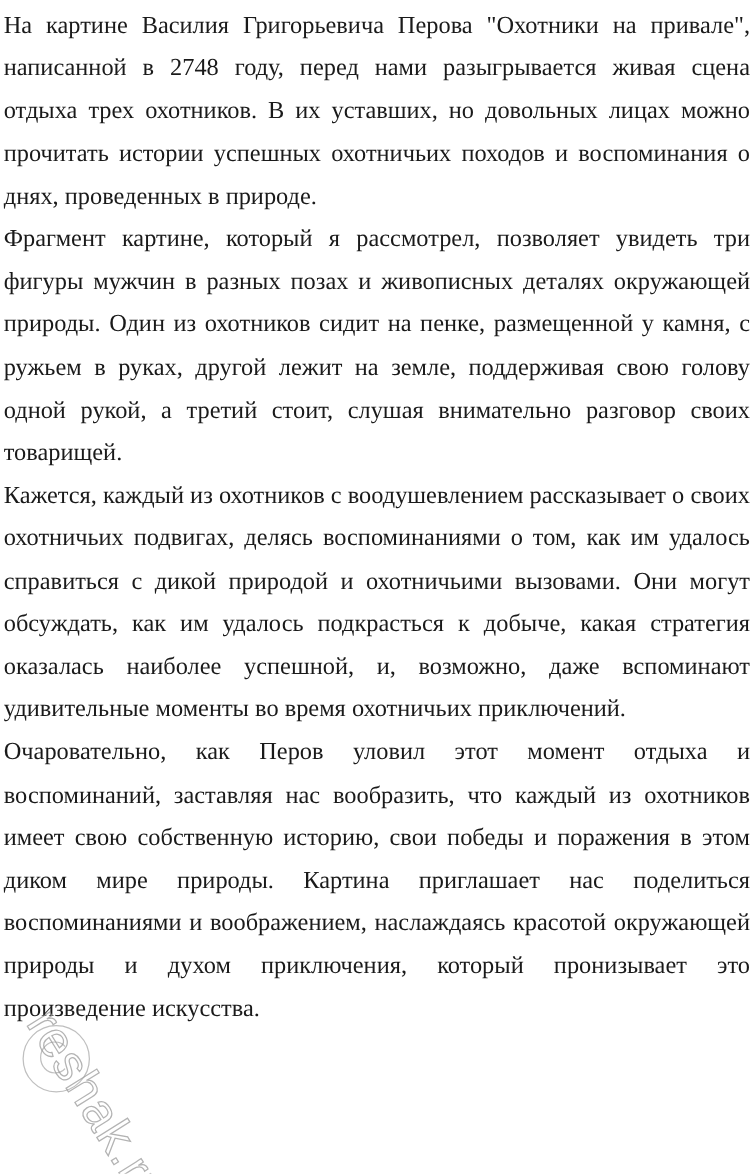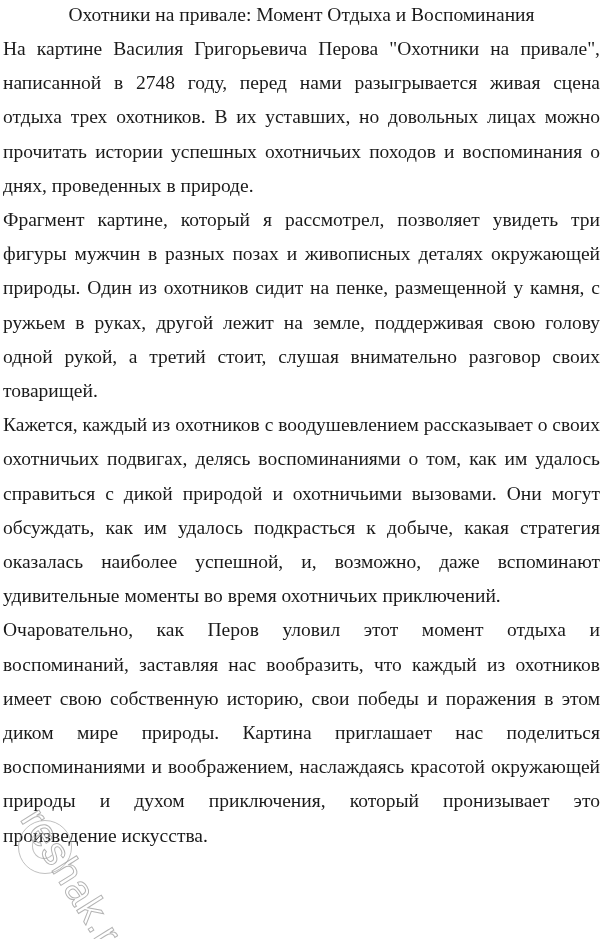--- a/index.html
+++ b/index.html
@@ -78,21 +78,20 @@
       height: 24px;
       border: 1.5px solid #a5a5a5;
       border-right-color: transparent;
       border-radius: 50%;
     }
   </style>
 </head>
 <body>
 
 <div class="doc">
-  <h1 class="title">Охотники на привале: Момент Отдыха и Воспоминания</h1>
   <p class="para para1">На картине Василия Григорьевича Перова "Охотники на привале", написанной в 2748 году, перед нами разыгрывается живая сцена отдыха трех охотников. В их уставших, но довольных лицах можно прочитать истории успешных охотничьих походов и воспоминания о днях, проведенных в природе.</p>
   <p class="para">Фрагмент картине, который я рассмотрел, позволяет увидеть три фигуры мужчин в разных позах и живописных деталях окружающей природы. Один из охотников сидит на пенке, размещенной у камня, с ружьем в руках, другой лежит на земле, поддерживая свою голову одной рукой, а третий стоит, слушая внимательно разговор своих товарищей.</p>
   <p class="para">Кажется, каждый из охотников с воодушевлением рассказывает о своих охотничьих подвигах, делясь воспоминаниями о том, как им удалось справиться с дикой природой и охотничьими вызовами. Они могут обсуждать, как им удалось подкрасться к добыче, какая стратегия оказалась наиболее успешной, и, возможно, даже вспоминают удивительные моменты во время охотничьих приключений.</p>
   <p class="para">Очаровательно, как Перов уловил этот момент отдыха и воспоминаний, заставляя нас вообразить, что каждый из охотников имеет свою собственную историю, свои победы и поражения в этом диком мире природы. Картина приглашает нас поделиться воспоминаниями и воображением, наслаждаясь красотой окружающей природы и духом приключения, который пронизывает это произведение искусства.</p>
 </div>
 
 <div class="watermark">
   <div class="wm-c"></div>
   <div class="wm-text">reshak.ru</div>
 </div>

